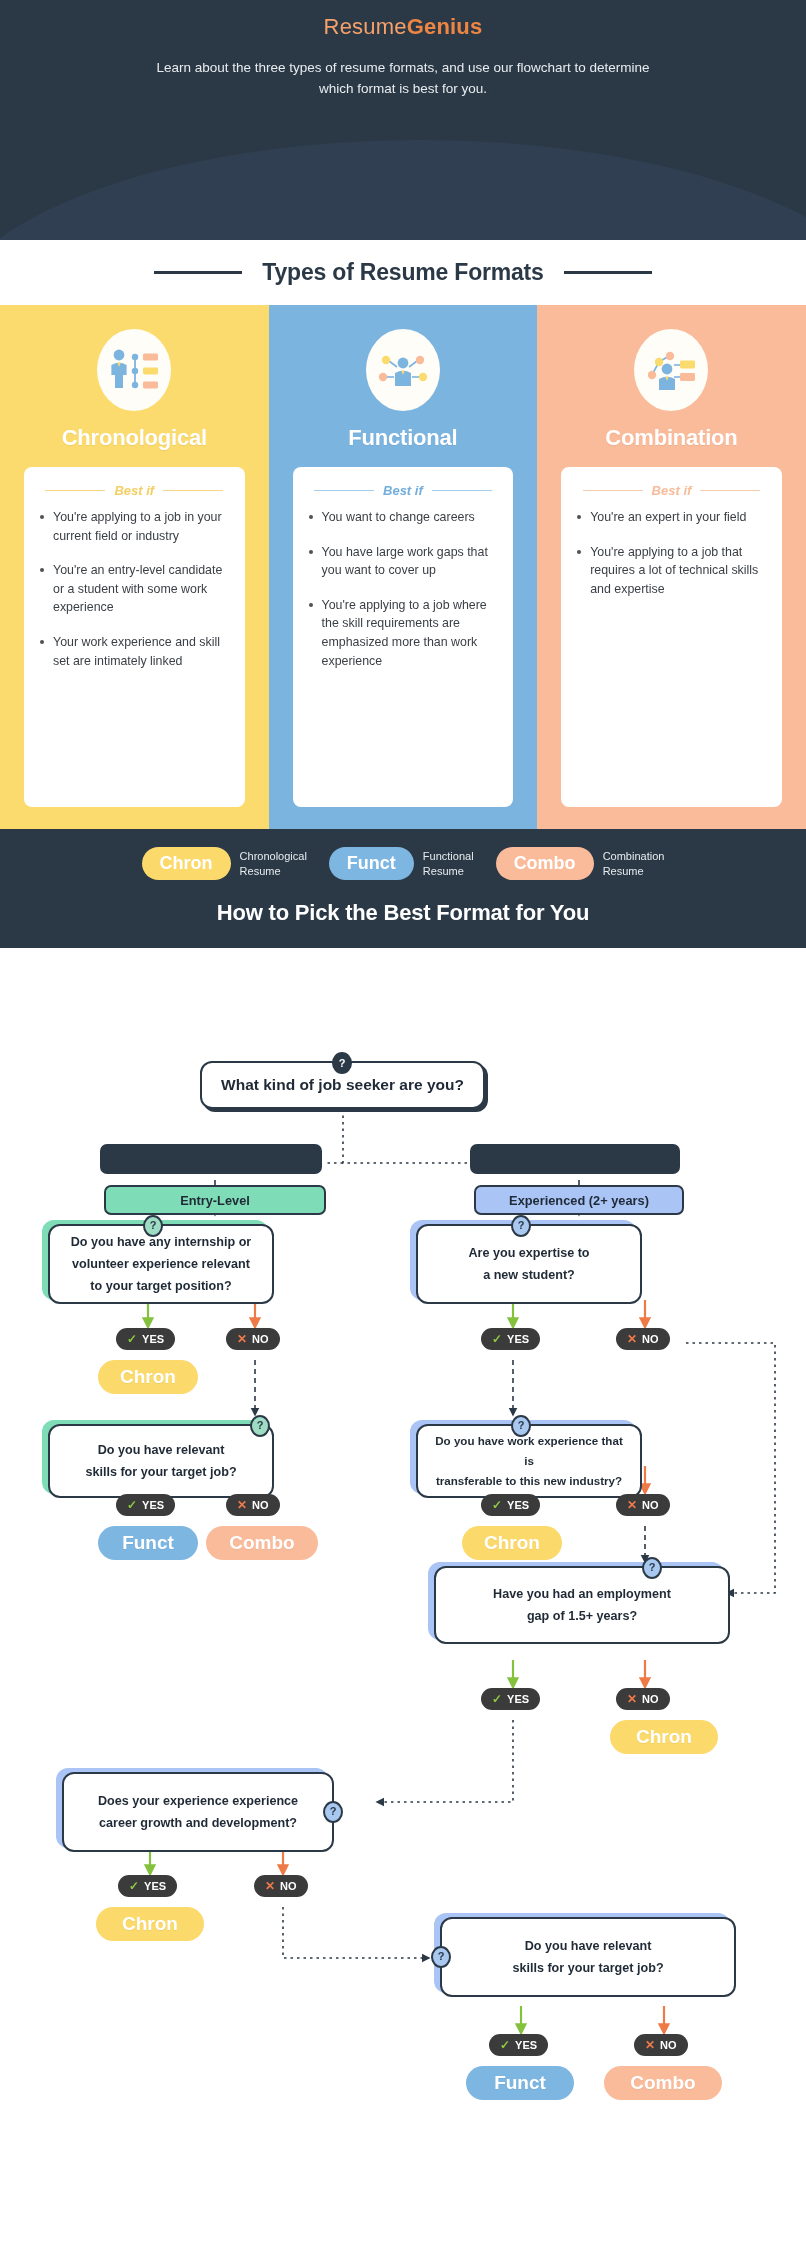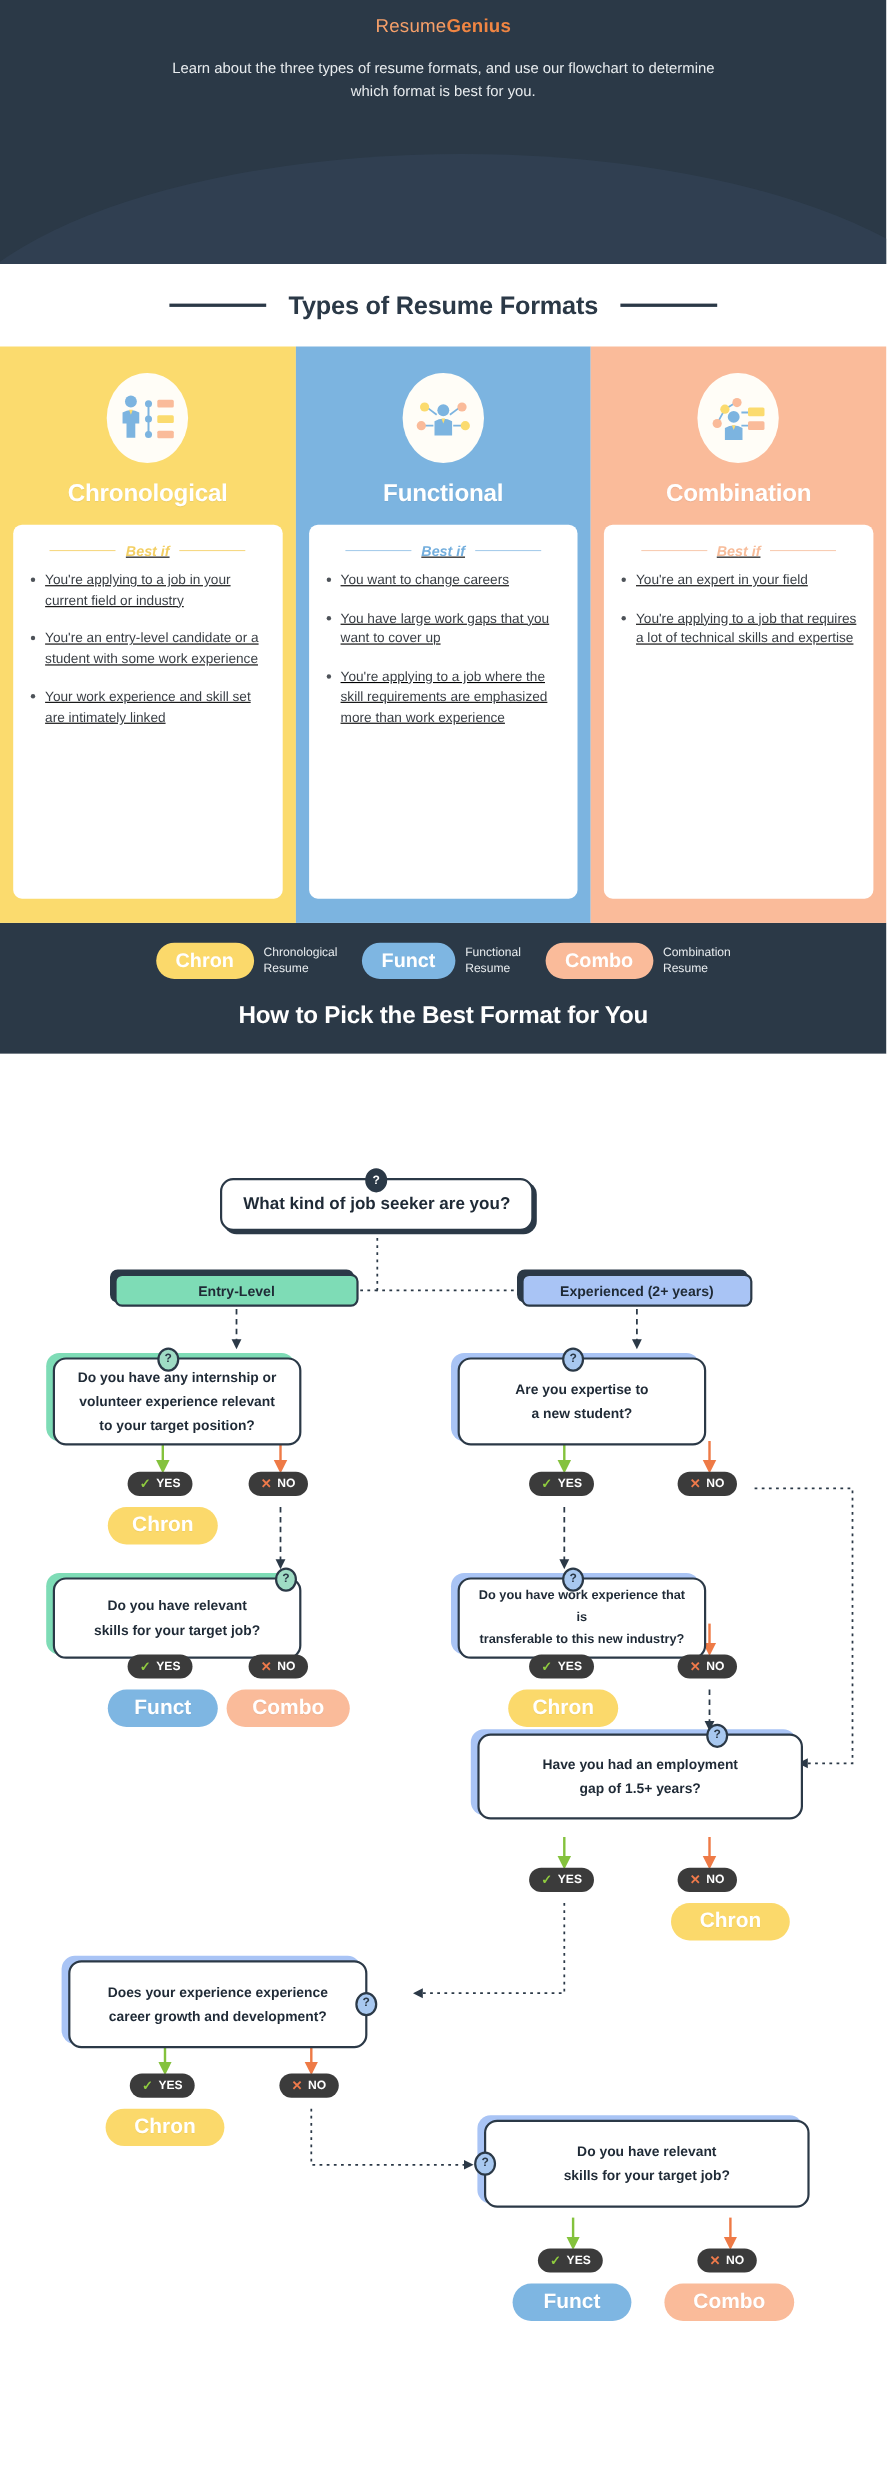--- a/index.html
+++ b/index.html
@@ -31,21 +31,21 @@
     width: 960px;
     height: 190px;
     background: #34455a;
     border-radius: 50% 50% 0 0 / 100% 100% 0 0;
     opacity: .55;
   }
   .brand {
     position: relative;
     text-align: center;
     padding-top: 14px;
-    font-size: 17px;
+    font-size: 22px;
     letter-spacing: .2px;
   }
   .brand .b1 { color: #f6a06a; font-weight: 400; }
   .brand .b2 { color: #ef8543; font-weight: 700; }
   .header-title {
     position: relative;
     text-align: center;
     color: #ffffff;
     font-size: 35px;
     font-weight: 700;
@@ -58,21 +58,21 @@
     color: #e8ecef;
     font-size: 13.5px;
     line-height: 1.55;
     margin-top: 18px;
     padding: 0 150px;
   }
 
   
   .types-title-bar {
     position: relative;
-    height: 75px;
+    height: 65px;
     display: flex;
     align-items: center;
     justify-content: center;
     gap: 20px;
     background: #ffffff;
   }
   .ttl-line { width: 88px; height: 3px; background: #2b3947; }
   .types-title {
     color: #2b3947;
     font-size: 23px;
@@ -99,24 +99,23 @@
     color: #ffffff;
     font-size: 22px;
     font-weight: 700;
     margin-top: 14px;
     letter-spacing: -0.2px;
     text-shadow: 0 1px 1px rgba(0,0,0,.06);
   }
   .card {
     background: #ffffff;
     border-radius: 8px;
-    margin: 16px 12px 0;
+    margin: 16px 24px 0;
     padding: 16px 15px 38px;
     min-height: 340px;
-    text-decoration: underline;
   }
   .bestif {
     display: flex; align-items: center; justify-content: center; gap: 9px;
     margin-bottom: 10px;
   }
   .bestif .bl { height: 1px; width: 60px; }
   .bestif .bt {
     font-size: 13px;
     font-style: italic;
     font-weight: 700;
@@ -251,20 +250,21 @@
 
   .branch-pill {
     position: absolute;
     border-radius: 7px;
     border: 2px solid #2b3947;
     font-size: 12.8px;
     font-weight: 700;
     color: #1f2a36;
     display: flex; align-items: center; justify-content: center;
     z-index: 3;
+    margin-top: 37px;
   }
   .branch-pill.entry { left: 104px; top: 200px; width: 222px; height: 30px; background: #7edcb6; }
   .branch-pill.exp   { left: 474px; top: 200px; width: 210px; height: 30px; background: #a9c4f5; }
   .branch-sh {
     position: absolute; border-radius: 7px; z-index: 2;
   }
 
   .qnode { font-size: 12.6px; line-height: 1.75; padding: 6px 14px; }
 
   .ynpill {

